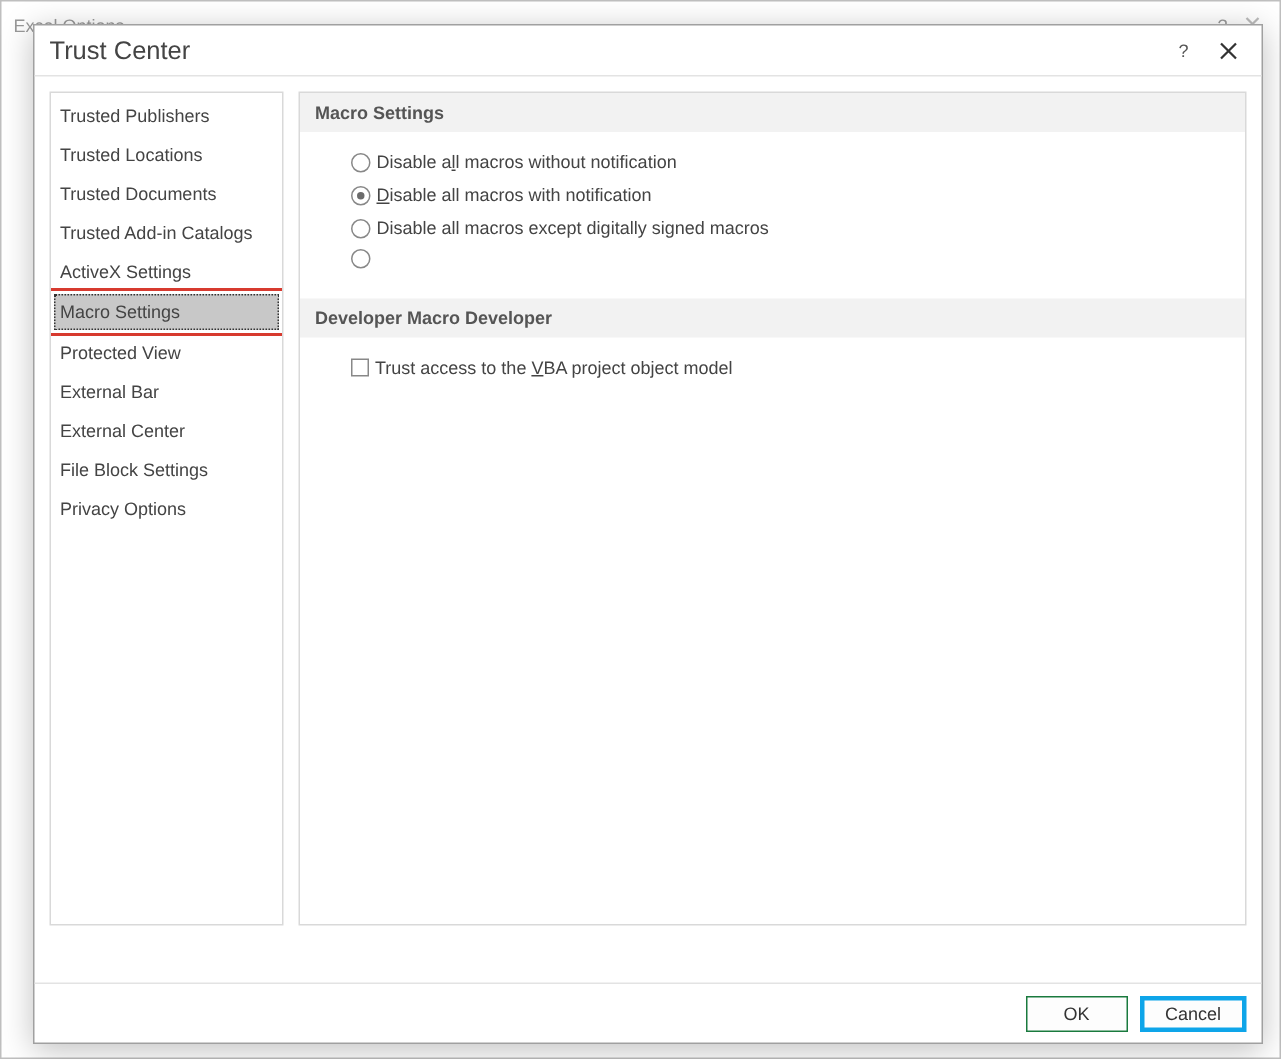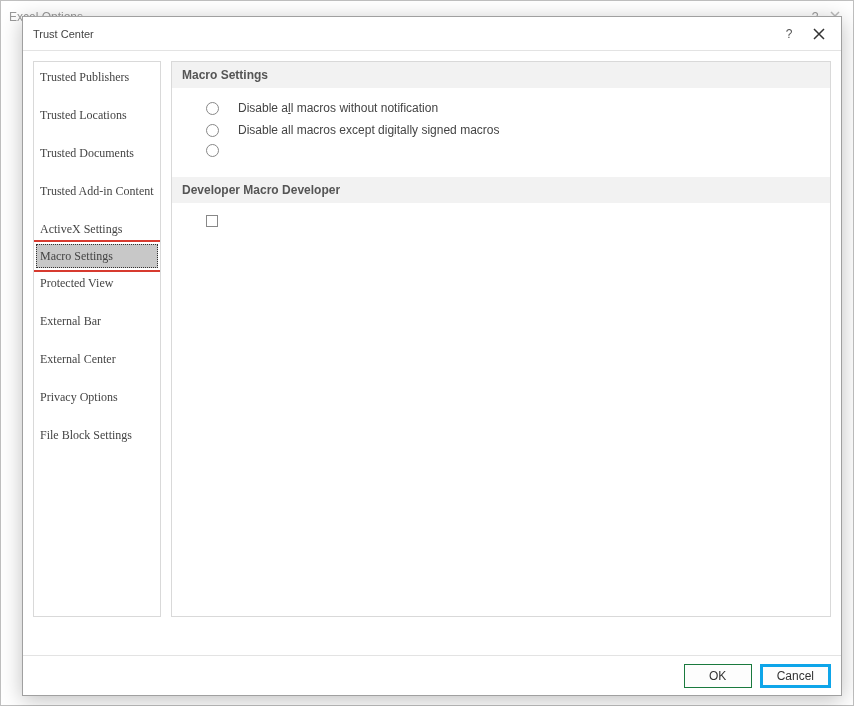--- a/index.html
+++ b/index.html
@@ -43,55 +43,54 @@
   }
   .dlg-titlebar {
     height: 34px;
     display: flex;
     align-items: center;
     padding: 0 10px;
     border-bottom: 1px solid #e3e3e3;
   }
   .dlg-titlebar .title {
     flex: 1;
-    font-size: 11px;
+    font-size: 17px;
     color: #444;
   }
   .dlg-titlebar .ctl {
     width: 24px; height: 24px;
     display: flex; align-items: center; justify-content: center;
     color: #555;
     margin-left: 6px;
     cursor: default;
   }
   .dlg-titlebar .ctl svg { stroke: #555; }
 
   .dlg-body {
     flex: 1;
     display: flex;
     padding: 10px 10px 6px 10px;
     gap: 10px;
     min-height: 0;
   }
 
   .sidebar {
-    width: 128px;
+    width: 156px;
     border: 1px solid #d9d9d9;
     background: #fff;
     overflow: hidden;
-    font-family: Liberation Serif, serif;
   }
   .sidebar-item {
     padding: 6px 6px;
     margin: 0;
     color: #444;
     cursor: default;
     line-height: 14px;
   }
-  .sidebar-item + .sidebar-item { margin-top: 12px; }
+  .sidebar-item + .sidebar-item { margin-top: 0; }
   .sidebar ul { list-style: none; margin: 0; padding: 2px 0; }
   .sidebar-item.selected {
     background: #c8c8c8;
     border: 1px dotted #333;
     padding: 4px 3px;
   }
   .highlight-box {
     border: 2px solid #d73a2f;
     margin: -2px;
     padding: 2px;
@@ -111,21 +110,21 @@
     padding: 6px 10px;
     margin-bottom: 12px;
     font-size: 12px;
   }
   .section-body {
     padding: 0 18px 14px 34px;
   }
   .radio-row, .check-row {
     display: flex;
     align-items: center;
-    gap: 19px;
+    gap: 4px;
     margin: 6px 0;
     color: #444;
     line-height: 16px;
   }
   .radio {
     width: 13px; height: 13px;
     border: 1px solid #888;
     border-radius: 50%;
     display: inline-flex;
     align-items: center; justify-content: center;
@@ -195,53 +194,58 @@
         </svg>
     </span>
   </div>
 
   <div class="dlg-body">
     <div class="sidebar">
       <ul>
         <li class="sidebar-item"><span>Trusted Publishers</span></li>
         <li class="sidebar-item"><span>Trusted Locations</span></li>
         <li class="sidebar-item"><span>Trusted Documents</span></li>
-        <li class="sidebar-item"><span>Trusted Add-in Content</span></li>
+        <li class="sidebar-item"><span>Trusted Add-in Catalogs</span></li>
         <li class="sidebar-item"><span>ActiveX Settings</span></li>
         <li class="highlight-box">
           <div class="sidebar-item selected"><span>Macro Settings</span></div>
         </li>
         <li class="sidebar-item"><span>Protected View</span></li>
         <li class="sidebar-item"><span>External Bar</span></li>
         <li class="sidebar-item"><span>External Center</span></li>
+        <li class="sidebar-item"><span>File Block Settings</span></li>
         <li class="sidebar-item"><span>Privacy Options</span></li>
-        <li class="sidebar-item"><span>File Block Settings</span></li>
       </ul>
     </div>
 
     <div class="content">
       <div class="section-header">Macro Settings</div>
       <div class="section-body">
         <div class="radio-row">
           <span class="radio"></span>
           <span><span>Disable a</span><span class="ul">l</span><span>l macros without notification</span></span>
+        </div>
+        <div class="radio-row">
+          <span class="radio selected"></span>
+          <span><span></span><span class="ul">D</span><span>isable all macros with notification</span></span>
         </div>
         <div class="radio-row">
           <span class="radio"></span>
           <span><span>Disable all macros except di</span><span class="ul">g</span><span>itally signed macros</span></span>
         </div>
         <div class="radio-row">
           <span class="radio"></span>
         </div>
       </div>
 
       <div class="section-header">Developer Macro Developer</div>
       <div class="section-body">
         <div class="check-row">
           <span class="checkbox"></span>
+          <span><span>Trust access to the </span><span class="ul">V</span><span>BA project object model</span></span>
         </div>
       </div>
     </div>
   </div>
 
   <div class="dlg-footer">
     <div class="btn default">
         <span>OK</span>
       </div>
     <div class="btn">

